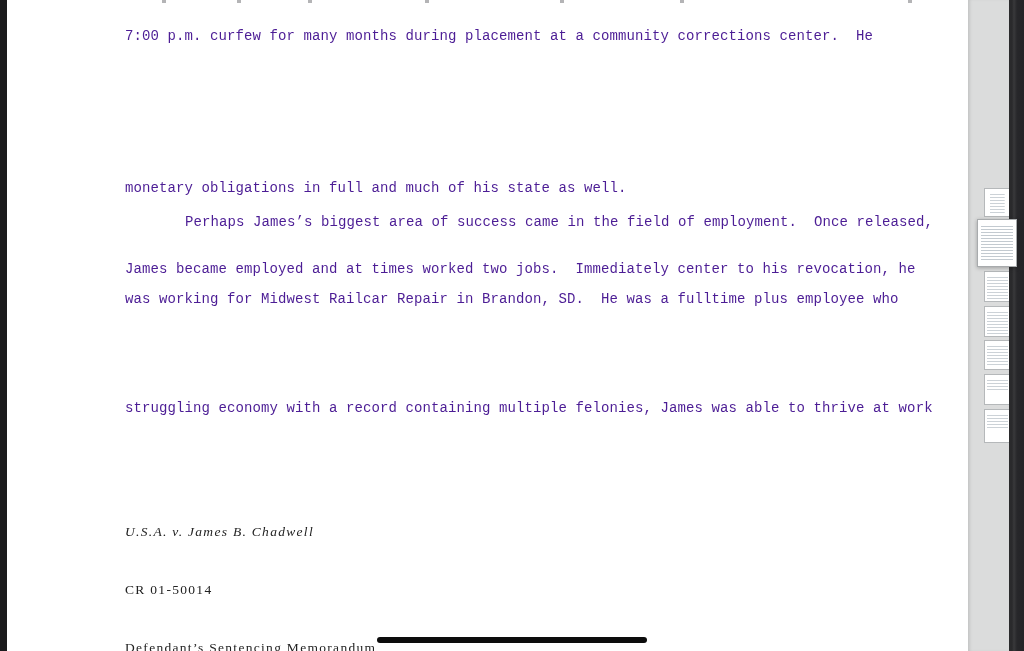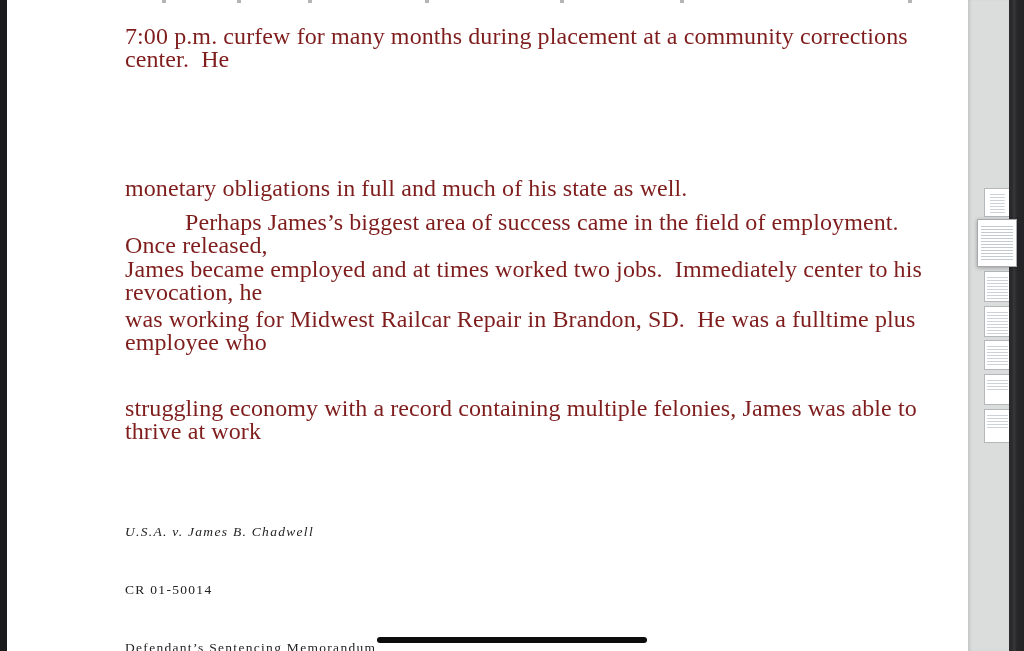--- a/index.html
+++ b/index.html
@@ -40,25 +40,26 @@
   .remnant {
     position: absolute; top: 0;
     width: 4px; height: 3px;
     background: #b4b4b6;
   }
 
   .doc-line {
     position: absolute;
     left: 118px; 
     width: 810px;
-    font-size: 24px;
+    font-size: 14px;
     line-height: 23px;
-    color: #7f1d1d;
+    color: #4c1d95;
     white-space: pre-wrap;
     letter-spacing: 0.1px;
+    font-family: Liberation Mono, monospace;
   }
   .doc-line.indent { text-indent: 60px; }
 
   .footer-block {
     position: absolute;
     left: 118px; top: 483px;
     color: #222222;
     font-size: 13.5px;
     line-height: 19.4px;
     letter-spacing: 1.3px;
@@ -141,21 +142,21 @@
       <div class="remnant" style="left:418px"></div>
       <div class="remnant" style="left:553px"></div>
       <div class="remnant" style="left:673px"></div>
       <div class="remnant" style="left:901px"></div>
     </div>
 
     <div class="doc-line" style="top:25px">7:00 p.m. curfew for many months during placement at a community corrections center.  He</div>
     <div class="doc-line" style="top:177px">monetary obligations in full and much of his state as well.</div>
     <div class="doc-line indent" style="top:211px">Perhaps James’s biggest area of success came in the field of employment.  Once released,</div>
     <div class="doc-line" style="top:257.5px">James became employed and at times worked two jobs.  Immediately center to his revocation, he</div>
-    <div class="doc-line" style="top:308px">was working for Midwest Railcar Repair in Brandon, SD.  He was a fulltime plus employee who</div>
+    <div class="doc-line" style="top:288px">was working for Midwest Railcar Repair in Brandon, SD.  He was a fulltime plus employee who</div>
     <div class="doc-line" style="top:397px">struggling economy with a record containing multiple felonies, James was able to thrive at work</div>
 
     <div class="footer-block">
       <div class="footer-line italic">U.S.A. v. James B. Chadwell</div>
       <div class="footer-line">CR 01-50014</div>
       <div class="footer-line">Defendant’s Sentencing Memorandum</div>
       
       
     </div>
 

